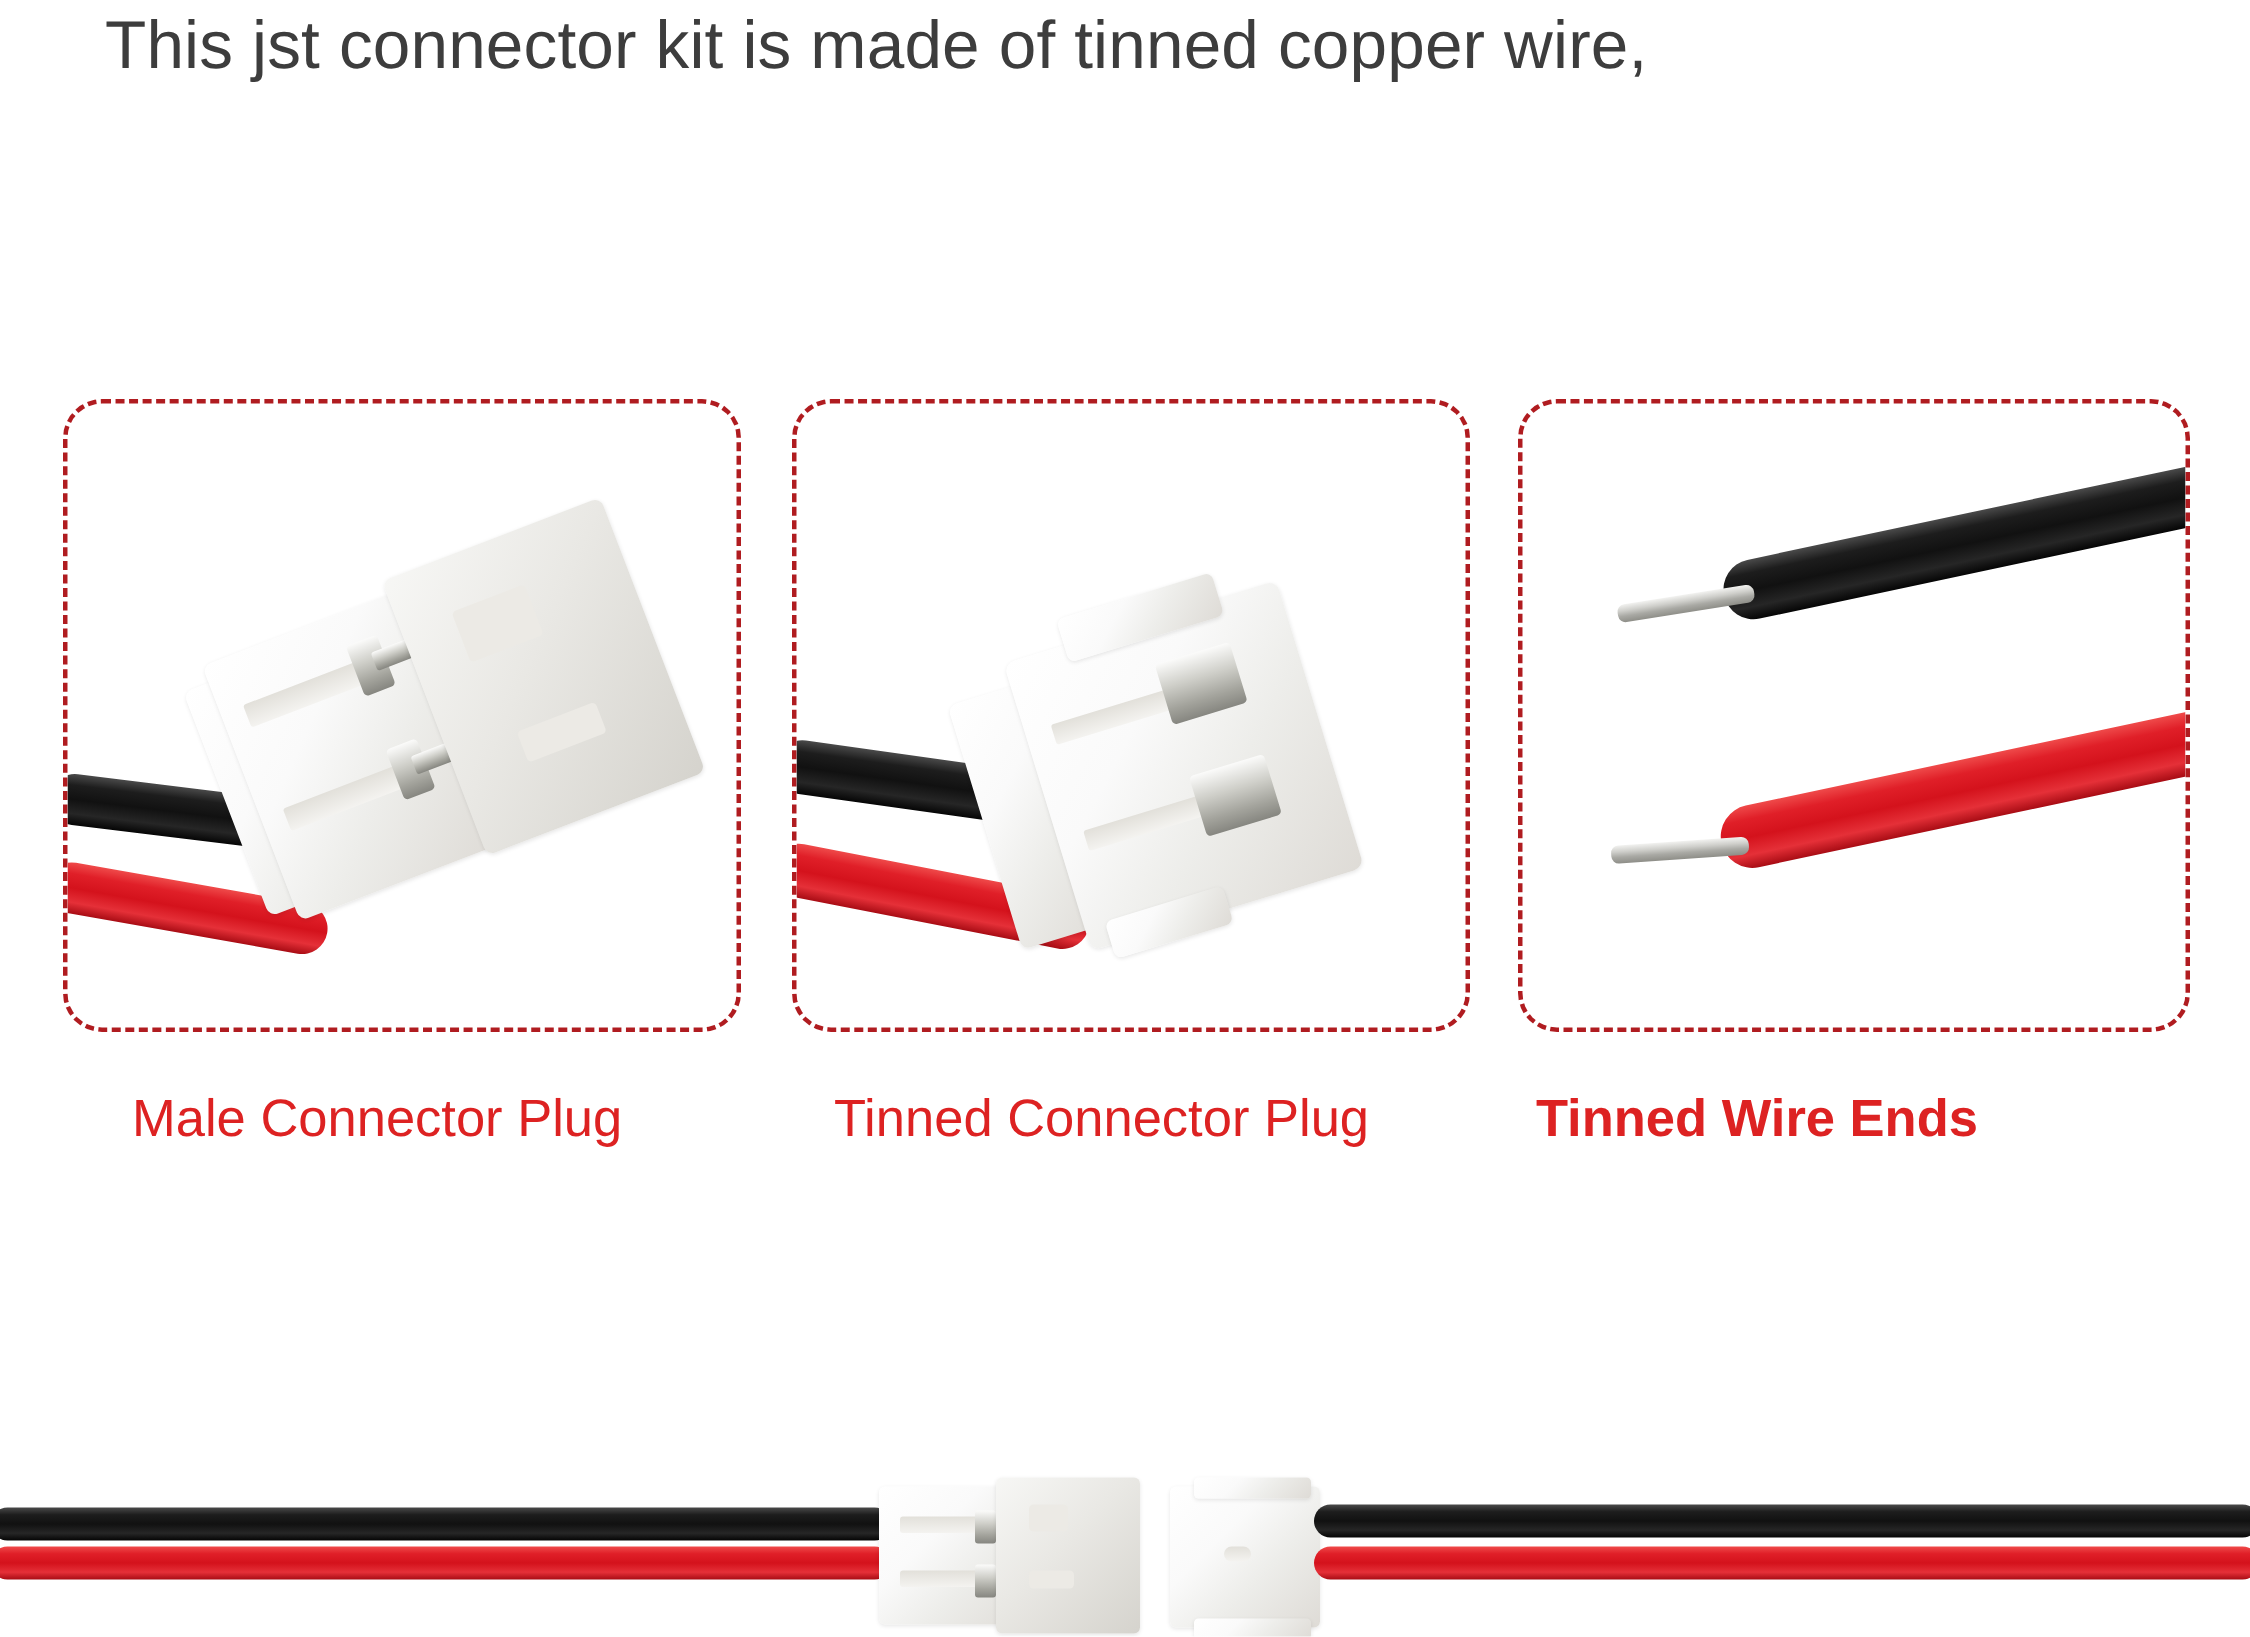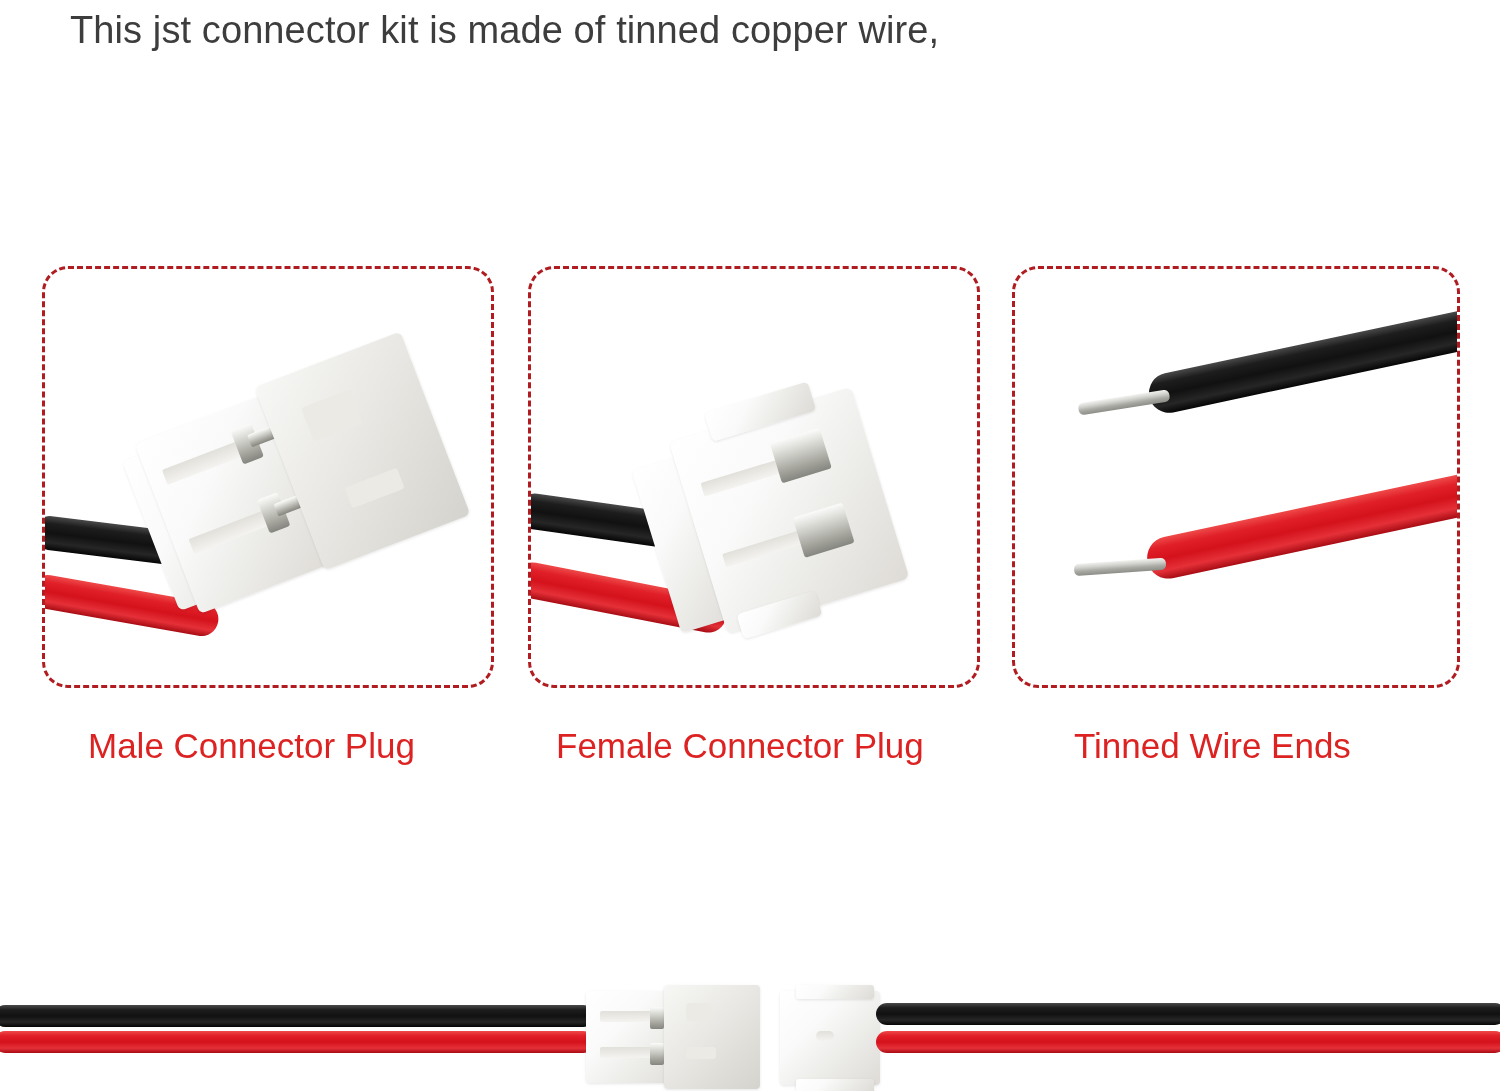--- a/index.html
+++ b/index.html
@@ -23,21 +23,21 @@
     top: 0px;
     width: 1300px;
   }
   .material-title {
     font-size: 34px;
     line-height: 46px;
     color: #3d3d3d;
     letter-spacing: 0.1px;
   }
   .material-line {
-    font-size: 38px;
+    font-size: 45px;
     line-height: 60px;
     color: #3d3d3d;
     padding-left: 26px;
     letter-spacing: 0.1px;
     white-space: nowrap;
   }
 
   
   .panels {
     position: absolute;
@@ -129,21 +129,21 @@
   .caption {
     position: absolute;
     top: 0;
     font-size: 35px;
     line-height: 56px;
     color: #dd2222;
     white-space: nowrap;
   }
   .caption-1 { left: 88px; }
   .caption-2 { left: 556px; }
-  .caption-3 { left: 1074px; }
+  .caption-3 { left: 1024px; font-weight: bold; }
 
   
   .bottom-strip {
     position: absolute;
     left: 0;
     top: 955px;
     width: 1500px;
     height: 136px;
   }
 </style>
@@ -225,21 +225,21 @@
         <div class="wire wire-red" style="left:78px; top:6px; width:380px; height:42px;"></div>
         <div class="tip" style="left:4px; top:20px; width:92px; height:12px; border-radius:5px; transform:rotate(8deg);"></div>
       </div>
     </div>
   </div>
 
 </div>
 
 <div class="captions">
   <div class="caption caption-1">Male Connector Plug</div>
-  <div class="caption caption-2">Female Connector Plug</div>
+  <div class="caption caption-2">Tinned Connector Plug</div>
   <div class="caption caption-3">Tinned Wire Ends</div>
 </div>
 
 <div class="bottom-strip">
 
   <div class="wire wire-black" style="left:-6px; top:50px; width:600px; height:22px;"></div>
   <div class="wire wire-red" style="left:-6px; top:76px; width:600px; height:22px;"></div>
 
   <div style="position:absolute; left:586px; top:30px; width:180px; height:104px;">
     <div class="housing" style="left:0px; top:6px; width:106px; height:92px; border-radius:4px;"></div>

